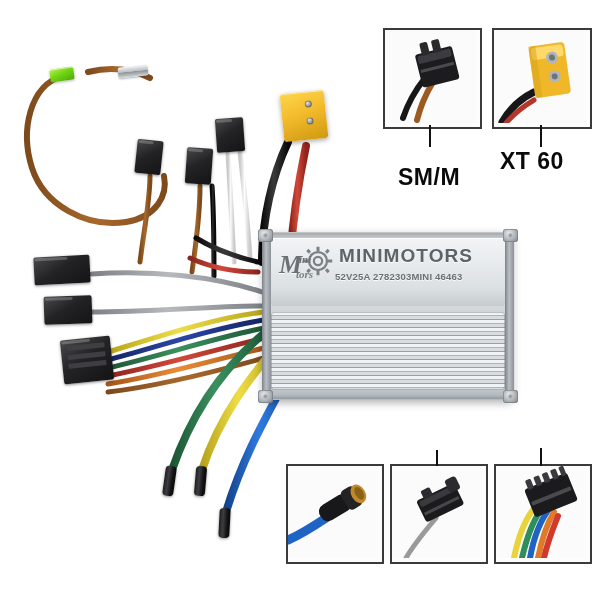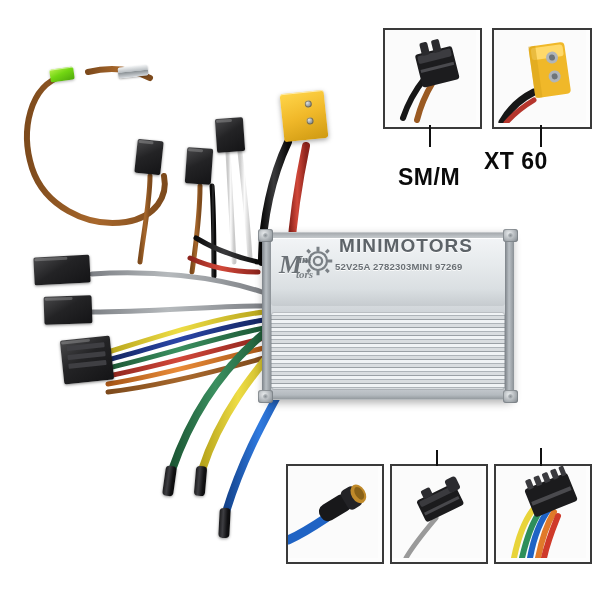--- a/index.html
+++ b/index.html
@@ -101,21 +101,21 @@
   }
   .ctrl-tab.tl { left: -5px;  top: -3px; }
   .ctrl-tab.tr { right: -5px; top: -3px; }
   .ctrl-tab.bl { left: -5px;  bottom: -3px; }
   .ctrl-tab.br { right: -5px; bottom: -3px; }
 
   
   .brand-wrap {
     position: absolute;
     left: 72px;
-    top: 4px;
+    top: 14px;
     width: 168px;
     text-align: left;
   }
   .brand-name {
     font-family: "Liberation Sans", sans-serif;
     font-weight: bold;
     font-size: 19px;
     letter-spacing: 1.1px;
     color: #5d6368;
     text-shadow: 0 1px 0 rgba(255,255,255,.85);
@@ -412,21 +412,21 @@
           <rect x="30" y="31" width="5" height="4" transform="rotate(45 32.5 33)"></rect>
         </g>
       </svg>
       <span class="logo-m">M</span>
       <span class="logo-ini">ini</span>
       <span class="logo-tors">tors</span>
     </div>
 
     <div class="brand-wrap">
       <div class="brand-name">MINIMOTORS</div>
-      <div class="brand-spec">52V25A 2782303MINI 97269</div>
+      <div class="brand-spec">52V25A 2782303MINI 46463</div>
     </div>
   </div>
 
   <div class="inset" style="left:383px; top:28px; width:95px; height:97px;">
     <div class="inset-inner">
       <svg width="91" height="93" viewBox="0 0 91 93">
         <rect width="91" height="93" fill="#fbfbfb"></rect>
         <path d="M40,48 C32,58 24,70 18,88" fill="none" stroke="#171717" stroke-width="6" stroke-linecap="round"></path>
         <path d="M48,52 C42,62 36,74 32,90" fill="none" stroke="#9a5a22" stroke-width="6" stroke-linecap="round"></path>
         <g transform="rotate(-14 52 40)">
@@ -454,21 +454,21 @@
           <rect x="38" y="14" width="7" height="52" fill="#d9a41b" opacity=".55"></rect>
           <circle cx="60" cy="28" r="6" fill="#b0b5b9"></circle>
           <circle cx="60" cy="28" r="3" fill="#6e7478"></circle>
           <circle cx="60" cy="47" r="6" fill="#b0b5b9"></circle>
           <circle cx="60" cy="47" r="3" fill="#6e7478"></circle>
         </g>
       </svg>
     </div>
   </div>
   <div class="leader" style="left:540px; top:125px; height:22px;"></div>
-  <div class="callout-label" style="left:484px; top:148px;">XT 60</div>
+  <div class="callout-label" style="left:500px; top:148px;">XT 60</div>
 
   <div class="inset" style="left:286px; top:464px; width:94px; height:96px;">
     <div class="inset-inner">
       <svg width="90" height="92" viewBox="0 0 90 92">
         <rect width="90" height="92" fill="#fbfbfb"></rect>
         <path d="M0,74 C14,68 26,60 38,52" fill="none" stroke="#1f63c4" stroke-width="9" stroke-linecap="round"></path>
         <g transform="rotate(-31 52 40)">
           <rect x="30" y="30" width="34" height="18" rx="8" fill="#18181a"></rect>
           <rect x="58" y="28" width="16" height="22" rx="5" fill="#232326"></rect>
           <ellipse cx="74" cy="39" rx="7" ry="10" fill="#c08a2a"></ellipse>

